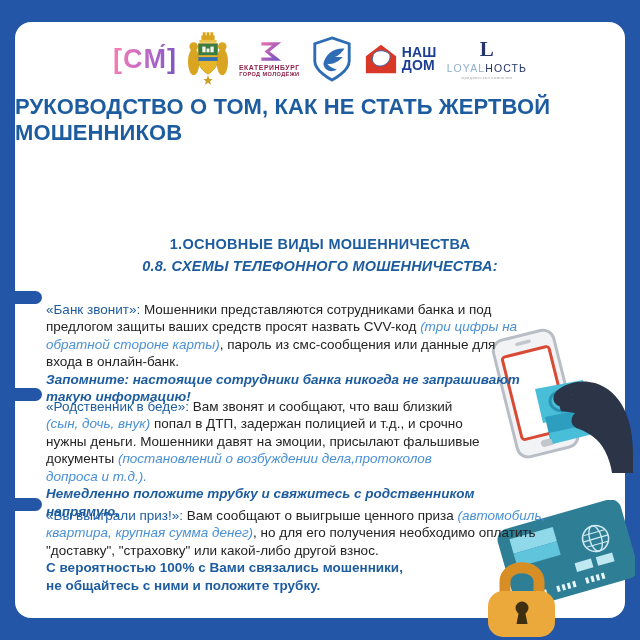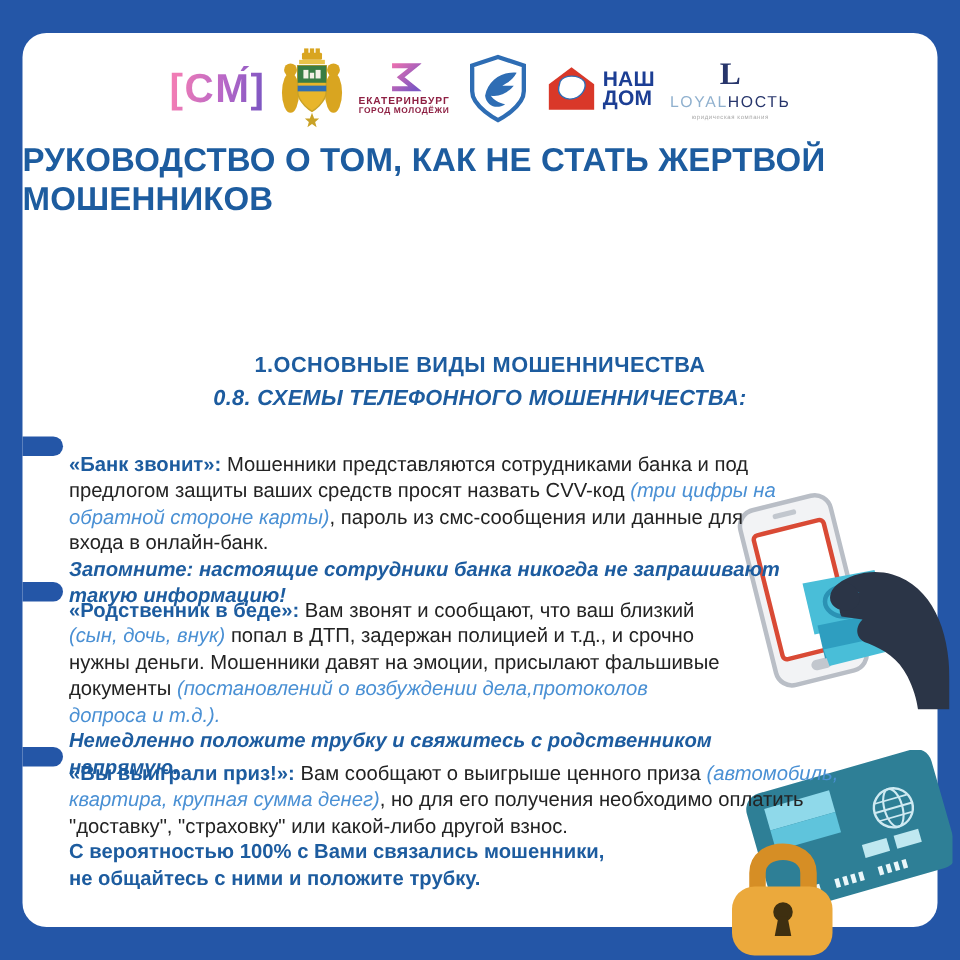--- a/index.html
+++ b/index.html
@@ -49,21 +49,21 @@
     font-size:14.5px;font-weight:bold;font-style:italic;color:#1D5C9F;letter-spacing:.2px;
   }
   .scheme-block{
     position:absolute;left:31px;font-size:13.5px;line-height:1.3;
     white-space:pre-wrap;z-index:2;
   }
   .block1{top:265px;width:478px;}
   .block2{top:362px;width:440px;}
   .block3{top:471px;width:550px;}
   .seg-body{color:#232323;}
-  .seg-lead{color:#1D5C9F;font-weight:bold;}
+  .seg-lead{color:#1D5C9F;font-weight:normal;}
   .seg-note{color:#4A90D4;font-style:italic;}
   .seg-em{color:#1D5C9F;font-weight:bold;font-style:italic;}
   .seg-strong{color:#1D5C9F;font-weight:bold;}
   .side-tab{
     position:absolute;left:0;width:27px;height:13px;background:#2456A7;
     border-radius:0 8px 8px 0;z-index:3;
   }
   .tab1{top:269px;} .tab2{top:366px;} .tab3{top:476px;}
   
   .illus{position:absolute;z-index:1;}

